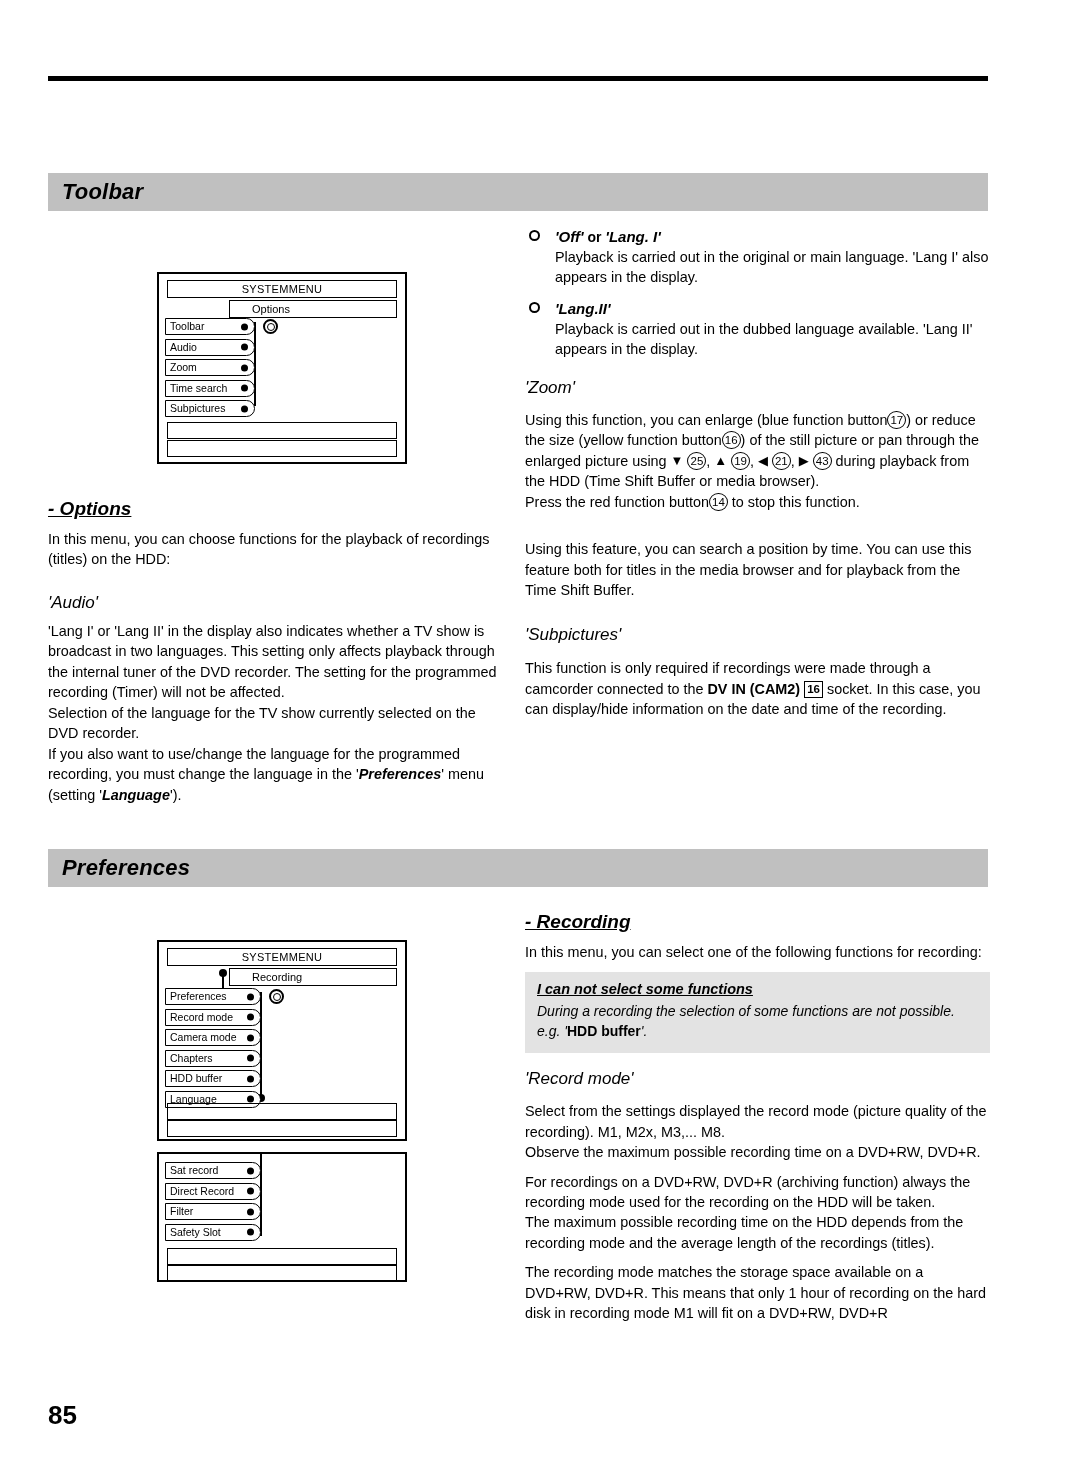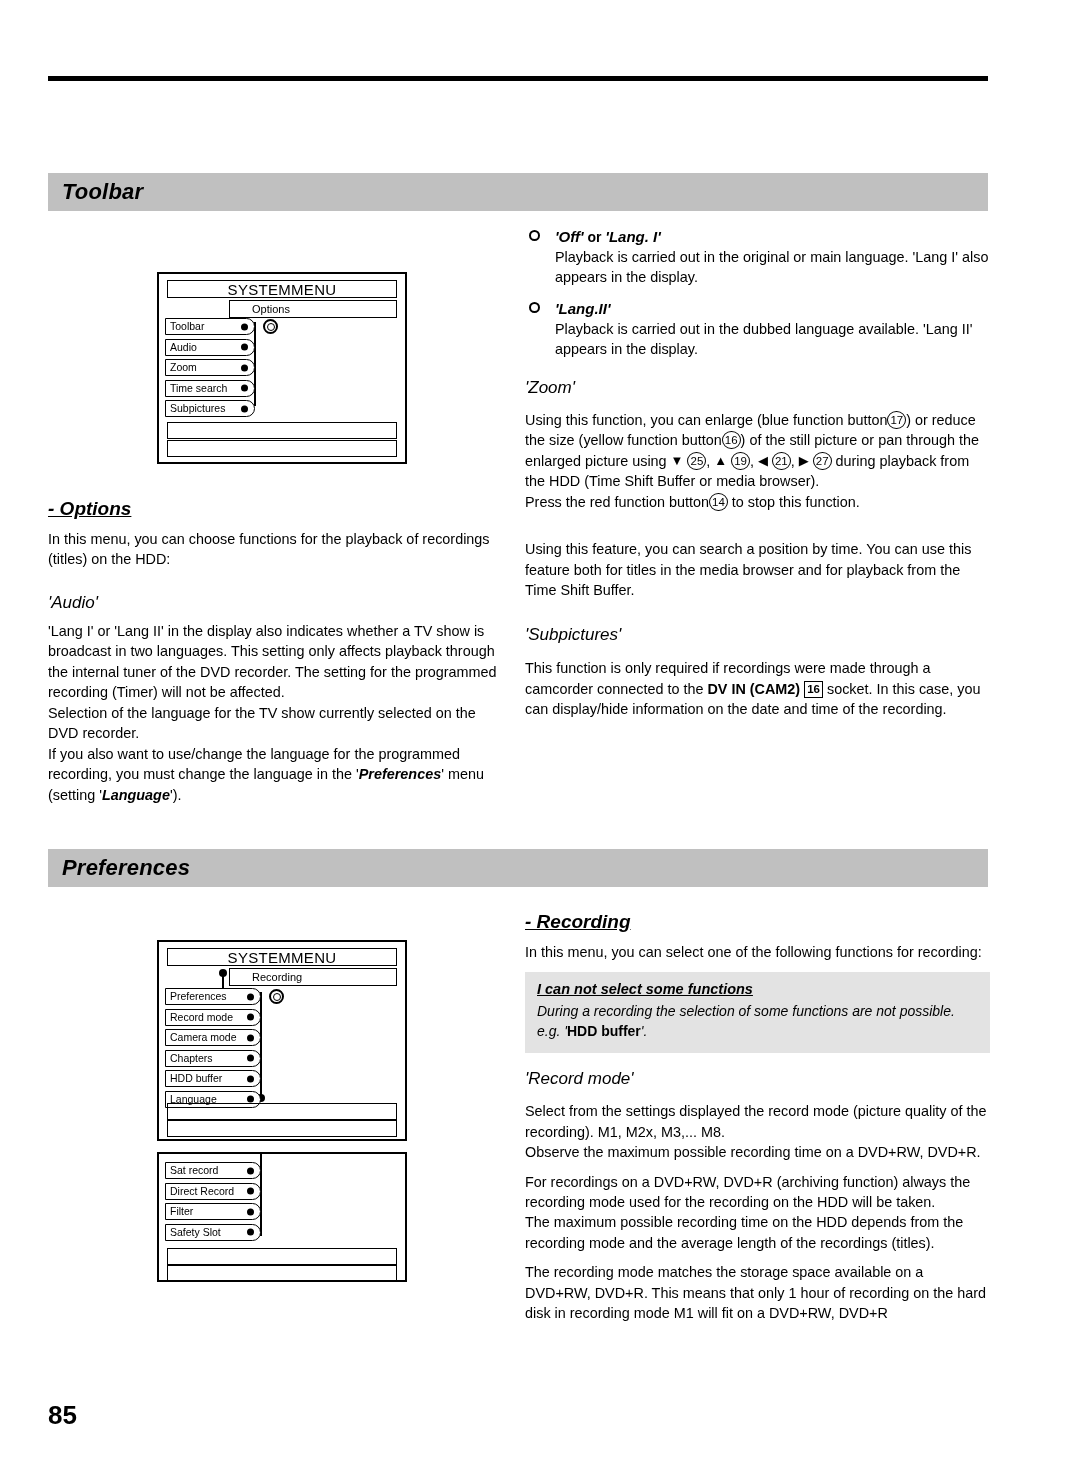--- a/index.html
+++ b/index.html
@@ -134,21 +134,21 @@
     position: absolute;
     border: 2.5px solid #000;
     background: #fff;
   }
   .tv-inner { position: relative; width: 100%; height: 100%; }
   .tv-titlebar {
     position: absolute; left: 8px; top: 6px; right: 8px; height: 18px;
     border: 1.6px solid #000;
     display: flex; align-items: center; justify-content: center;
   }
-  .tv-titlebar span { font-size: 15px; letter-spacing: 0.3px; }
+  .tv-titlebar span { font-size: 11px; letter-spacing: 0.3px; }
   .tv-subbar {
     position: absolute; height: 18px;
     border: 1.6px solid #000;
     display: flex; align-items: center; padding-left: 22px;
   }
   .tv-subbar span { font-size: 11px; }
 
   .tv-items { position: absolute; left: 6px; top: 0; }
   .tv-row { position: relative; height: 20px; margin-bottom: 0.5px; }
   .pill {
@@ -294,21 +294,21 @@
 
     <div class="h-quote" style="margin-bottom:12px;">'Zoom'</div>
     <p class="body tight"><span>Using this function, you can enlarge (blue function button</span><span class="keynum">17</span><span>) or reduce the size (yellow function button</span><span class="keynum">16</span><span>) of the still picture or pan through the enlarged picture using</span>
       <span class="arr">▼</span>
       <span class="keynum">25</span>,
       <span class="arr">▲</span>
       <span class="keynum">19</span>,
       <span class="arr">◀</span>
       <span class="keynum">21</span>,
       <span class="arr">▶</span>
-      <span class="keynum">27</span>
+      <span class="keynum">43</span>
       <span>during playback from the HDD (Time Shift Buffer or media browser).</span></p>
     <p class="body"><span>Press the red function button</span><span class="keynum">14</span>
       <span>to stop this function.</span></p>
 
     <div style="height:18px;"></div>
 
     <p class="body">Using this feature, you can search a position by time. You can use this feature both for titles in the media browser and for playback from the Time Shift Buffer.</p>
 
     <div style="height:16px;"></div>
 

